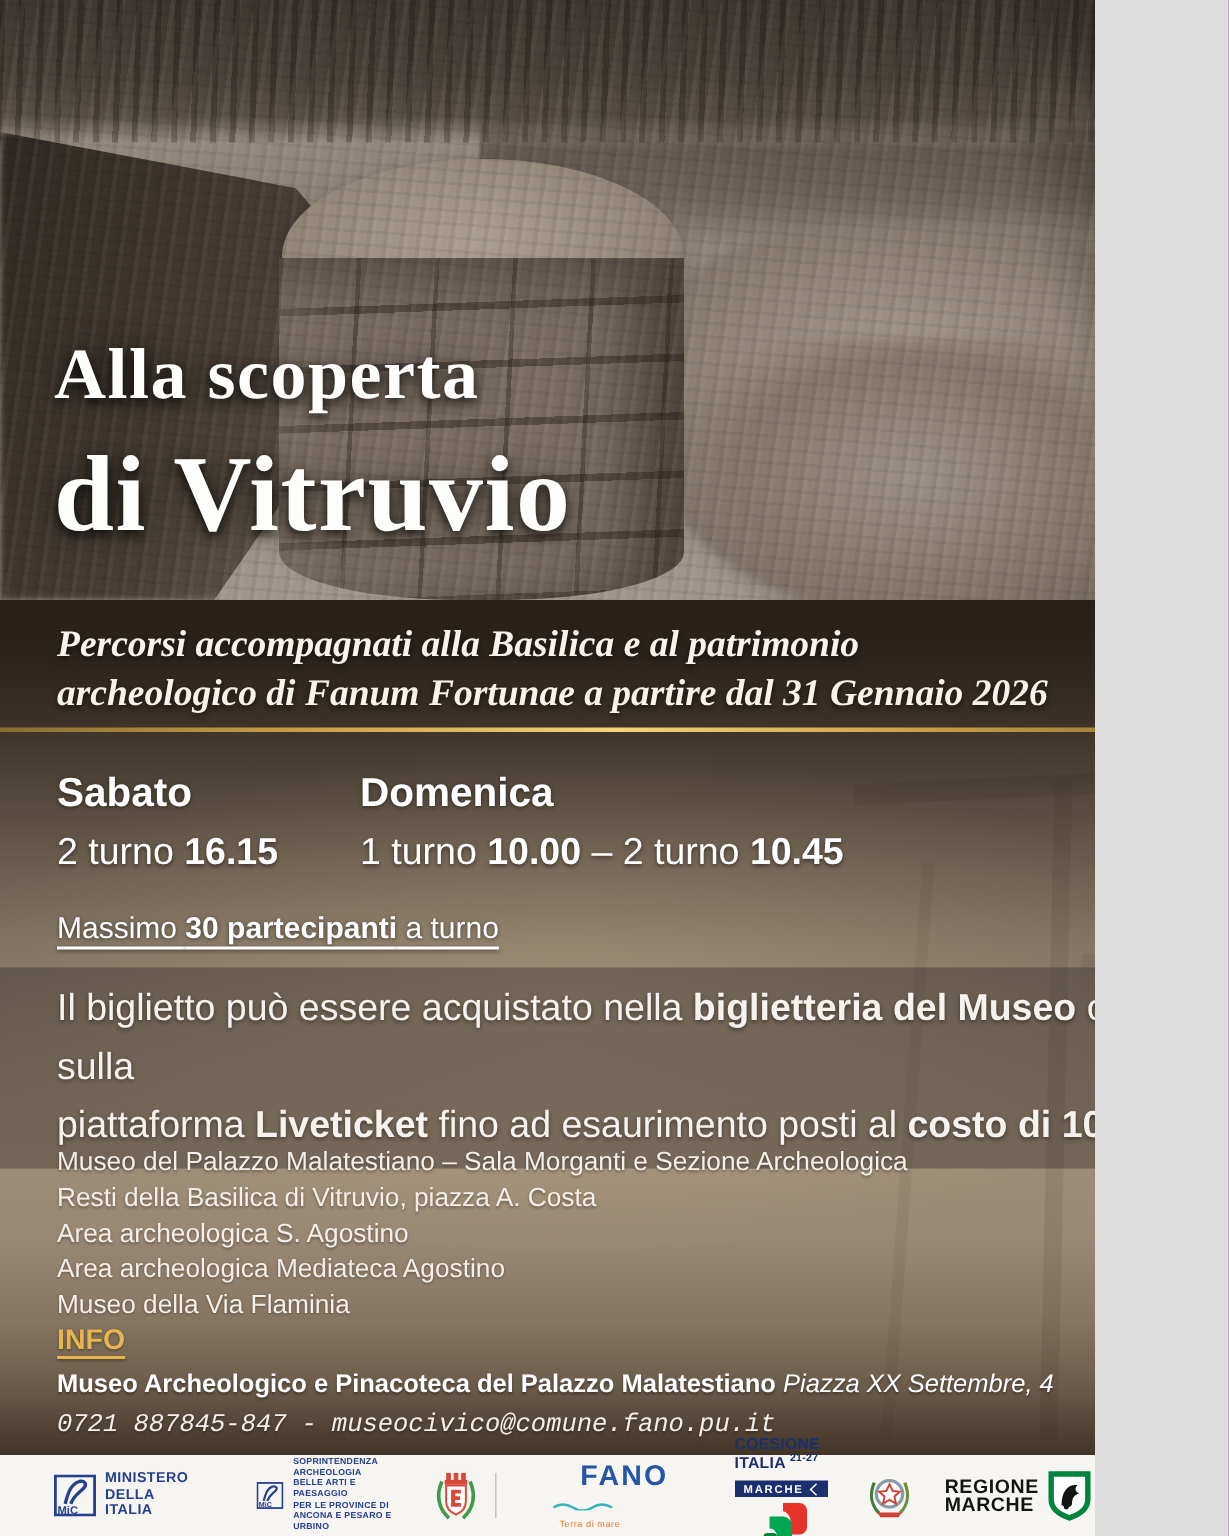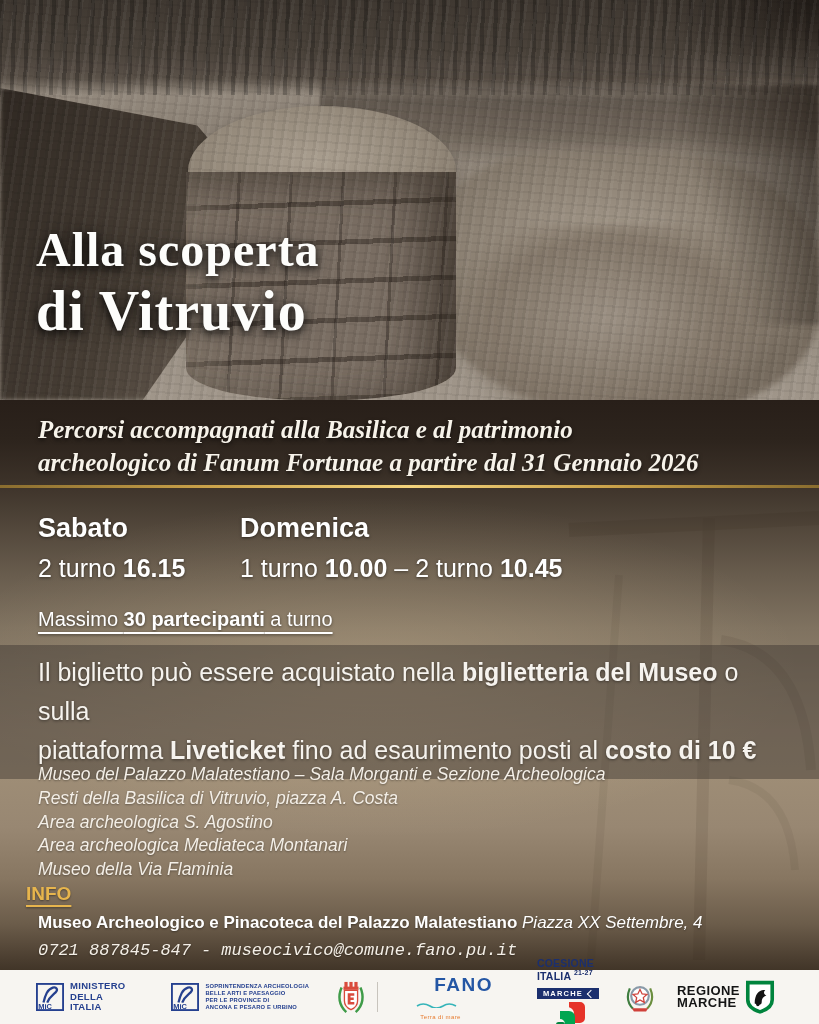--- a/index.html
+++ b/index.html
@@ -1,16 +1,16 @@
 <!DOCTYPE html>
 <html><head>
 <meta charset="utf-8">
 <style>
   html,body{margin:0;padding:0;background:#ddd;}
-  .poster{position:relative;width:819px;height:1024px;overflow:hidden;
+  .poster{position:relative;width:730px;height:1024px;overflow:hidden;
           font-family:"Liberation Sans",sans-serif;background:#4c1d95;}
 
   
   .photo{position:absolute;left:0;top:0;width:819px;height:400px;
     background:linear-gradient(180deg,#4a423a 0%,#514941 9%,#7e766b 14%,#958b7f 20%,
       #8c8276 32%,#90867a 55%,#9a9084 80%,#a0968a 100%);}
   .photo .tex{position:absolute;inset:0;background:
       repeating-linear-gradient(98deg, rgba(0,0,0,0.05) 0 3px, rgba(255,255,255,0.04) 3px 6px, transparent 6px 11px),
       repeating-linear-gradient(4deg, rgba(0,0,0,0.05) 0 2px, transparent 2px 9px);}
   .soil-top{position:absolute;left:0;top:0;width:100%;height:95px;background:
@@ -38,21 +38,21 @@
         repeating-linear-gradient(93deg, rgba(35,28,24,0.35) 0 3px, transparent 3px 52px),
         repeating-linear-gradient(178deg, #7a6e63 0 34px, #554b42 34px 39px);
       border-radius:0 0 45% 45% / 0 0 14% 14%;
       box-shadow:inset -34px 10px 44px rgba(40,32,26,0.55), inset 26px 0 30px rgba(126,115,102,0.45);}
 
   
   .title{position:absolute;left:36px;top:226px;color:#fdfdfb;
       font-family:"Liberation Serif",serif;font-weight:700;
       text-shadow:0 3px 8px rgba(0,0,0,0.85),0 0 24px rgba(0,0,0,0.45);}
   .title-l1{font-size:48px;line-height:1;letter-spacing:1px;}
-  .title-l2{font-size:56px;line-height:1;margin-top:9px;letter-spacing:1px;}
+  .title-l2{font-size:72px;line-height:1;margin-top:19px;letter-spacing:1px;}
 
   
   .content{position:absolute;left:0;top:400px;width:819px;height:570px;
     background:
       radial-gradient(52% 30% at 46% 47%, rgba(255,226,180,0.20) 0%, rgba(255,226,180,0) 100%),
       linear-gradient(180deg,#281f19 0%,#2d241d 7%,#3b3128 14%,#51463a 22%,#695d4e 31%,
         #7f7260 40%,#8f806c 50%,#998873 58%,#9e8d76 66%,#988772 75%,#877661 84%,
         #6b5c4a 92%,#4b3e30 98%,#413528 100%);}
   .watermark{position:absolute;right:0;top:60px;opacity:0.22;}
 
@@ -76,23 +76,23 @@
 
   .ticket{position:absolute;left:0;top:245px;width:100%;box-sizing:border-box;
       padding:8px 60px 10px 38px;background:rgba(47,43,40,0.40);
       font-size:25px;line-height:1.55;color:#f6f3ee;text-shadow:0 1px 3px rgba(0,0,0,0.45);}
   .ticket b{font-weight:700;}
 
   .gold-head{font-size:19px;font-weight:700;color:#e7b54d;
       text-decoration:underline;text-underline-offset:5px;text-decoration-thickness:2px;
       text-shadow:0 1px 2px rgba(0,0,0,0.4);}
   .itinerary-heading{position:absolute;left:38px;top:331px;}
-  .itinerary-list{position:absolute;left:38px;top:363px;font-size:17.5px;font-style:italic;
+  .itinerary-list{position:absolute;left:38px;top:363px;font-size:17.5px;
       color:#f4efe7;line-height:1.36;text-shadow:0 1px 2px rgba(0,0,0,0.35);}
-  .info-heading{position:absolute;left:26px;top:483px;}
+  .info-heading{position:absolute;left:38px;top:483px;}
   .info-venue{position:absolute;left:38px;top:513px;font-size:17px;color:#fff;white-space:nowrap;
       text-shadow:0 1px 2px rgba(0,0,0,0.4);}
   .info-venue .v-bold{font-weight:700;}
   .info-venue .v-addr{font-style:italic;font-weight:400;}
   .info-contact{position:absolute;left:38px;top:541px;font-size:17px;font-style:italic;
       color:#f4efe7;text-shadow:0 1px 2px rgba(0,0,0,0.35);font-family:Liberation Mono, monospace;}
   .info-contact .c-sep{margin:0 10px;}
 
   
   .footer{position:absolute;left:0;top:970px;width:100%;height:54px;background:#f7f5f1;
@@ -173,21 +173,21 @@
 
     <div class="ticket">
       <div><span>Il biglietto può essere acquistato nella </span><b>biglietteria del Museo</b><span> o sulla</span></div>
       <div><span>piattaforma </span><b>Liveticket</b><span> fino ad esaurimento posti al </span><b>costo di 10 €</b></div>
     </div>
 
     <div class="itinerary-list">
       <div>Museo del Palazzo Malatestiano – Sala Morganti e Sezione Archeologica</div>
       <div>Resti della Basilica di Vitruvio, piazza A. Costa</div>
       <div>Area archeologica S. Agostino</div>
-      <div>Area archeologica Mediateca Montanari</div>
+      <div>Area archeologica Mediateca Agostino</div>
       <div>Museo della Via Flaminia</div>
     </div>
 
     <div class="gold-head info-heading">INFO</div>
     <div class="info-venue"><span class="v-bold">Museo Archeologico e Pinacoteca del Palazzo Malatestiano </span><span class="v-addr">Piazza XX Settembre, 4</span></div>
     <div class="info-contact"><span>0721 887845-847</span><span class="c-sep">-</span><span>museocivico@comune.fano.pu.it</span></div>
   </div>
 
   <div class="footer">
 

